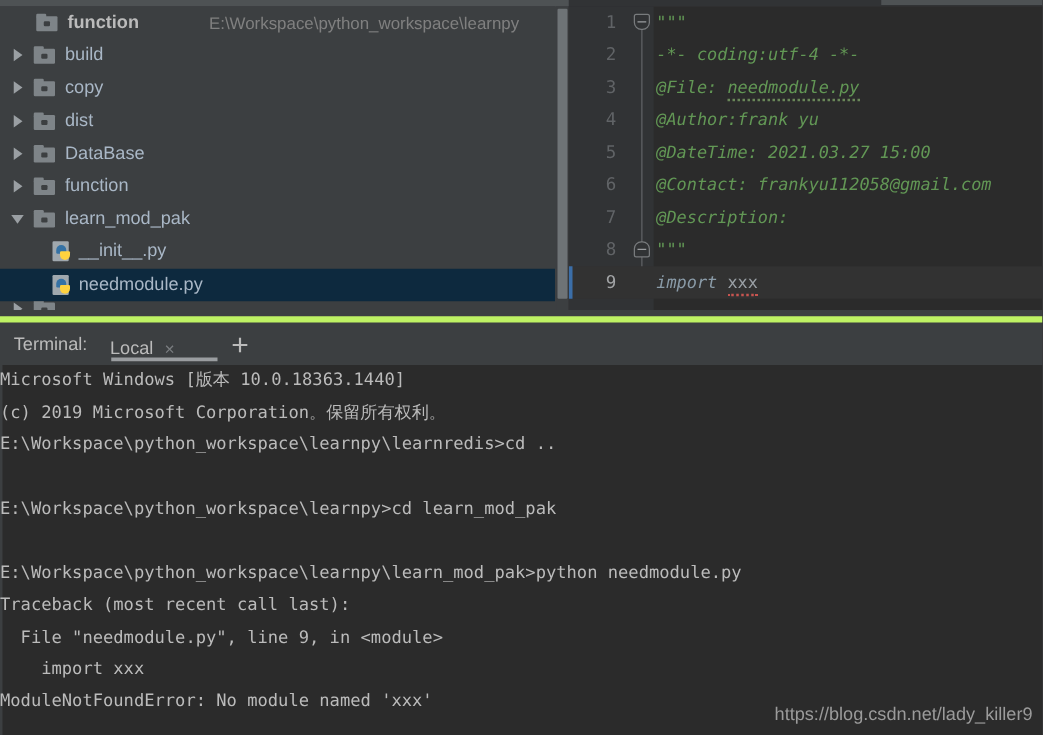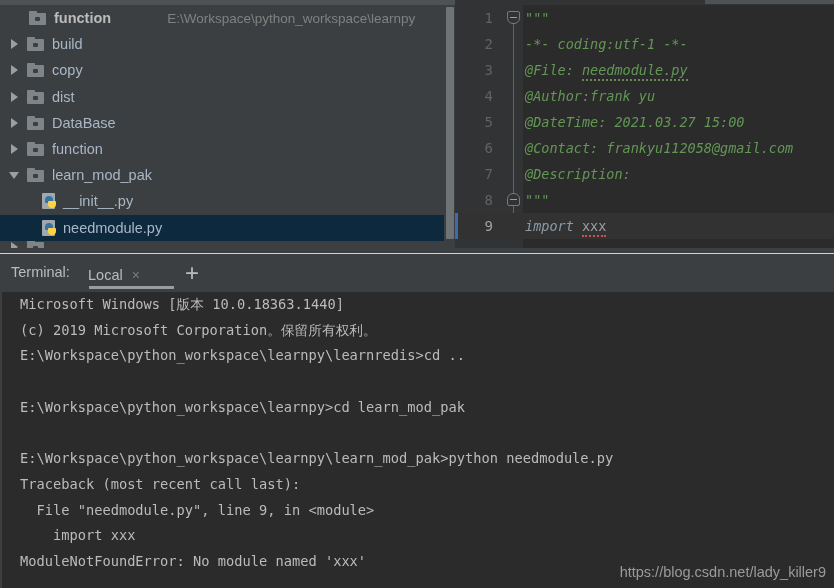--- a/index.html
+++ b/index.html
@@ -234,21 +234,21 @@
   }
   .fold-h.top { top: 6px; border-radius: 2px 2px 6px 6px; }
   .fold-h.bot { top: 188px; border-radius: 6px 6px 2px 2px; }
 
   
   .term-header {
     position: absolute;
     left: 0; top: 253px;
     width: 834px; height: 39px;
     background: #3c3f41;
-    border-top: 1px solid #bef264;
+    border-top: 5px solid #bef264;
   }
   .term-label {
     position: absolute;
     left: 11px; top: 10px;
     color: #bbbbbb;
     font-size: 14.5px;
   }
   .term-tab {
     position: absolute;
     left: 88px; top: 8px;
@@ -292,21 +292,21 @@
     background: #3c3f41;
   }
   .term-line {
     position: relative;
     height: 25.7px;
     line-height: 25.7px;
     white-space: pre;
     color: #bbbbbb;
     font-family: "DejaVu Sans Mono", monospace;
     font-size: 13.7px;
-    padding-left: 20px;
+    padding-left: 0;
   }
 
   .watermark {
     position: absolute;
     right: 8px; bottom: 8px;
     color: #9b9b9b;
     font-size: 14.5px;
     font-family: "Liberation Sans", sans-serif;
   }
 </style>
@@ -414,21 +414,21 @@
     <div class="fold-rail"></div>
     <div class="fold-h top"></div>
     <div class="fold-h bot"></div>
 
     <div class="ed-line">
       <span class="ln">1</span>
       <span class="ed-code tok-doc">"""</span>
     </div>
     <div class="ed-line">
       <span class="ln">2</span>
-      <span class="ed-code tok-doc">-*- coding:utf-1 -*-</span>
+      <span class="ed-code tok-doc">-*- coding:utf-4 -*-</span>
     </div>
     <div class="ed-line">
       <span class="ln">3</span>
       <span class="ed-code tok-doc"><span>@File: </span><span class="squig-warn">needmodule.py</span></span>
     </div>
     <div class="ed-line">
       <span class="ln">4</span>
       <span class="ed-code tok-doc">@Author:frank yu</span>
     </div>
     <div class="ed-line">

